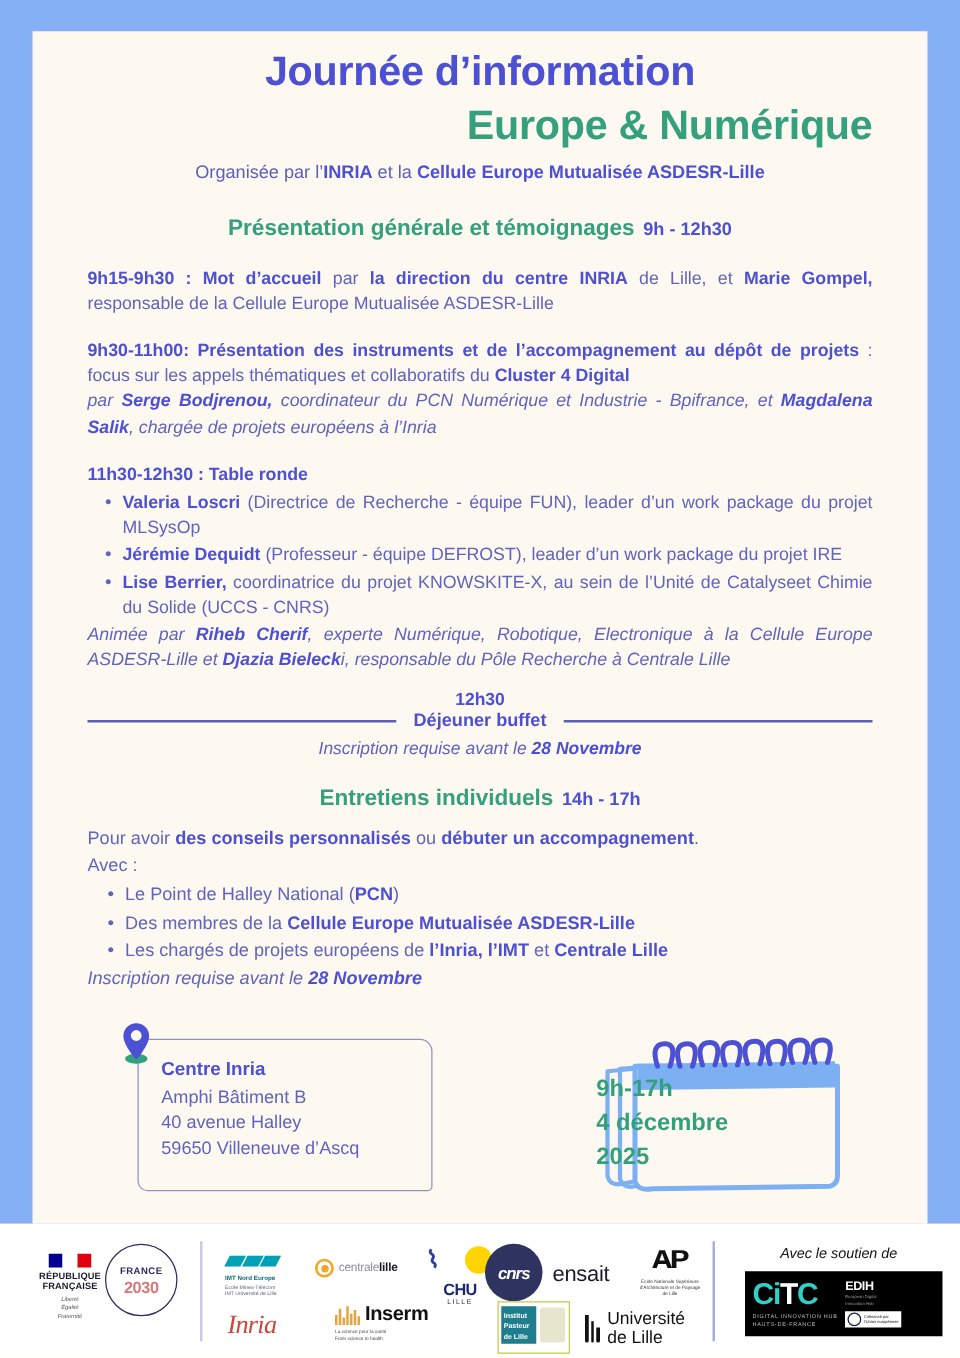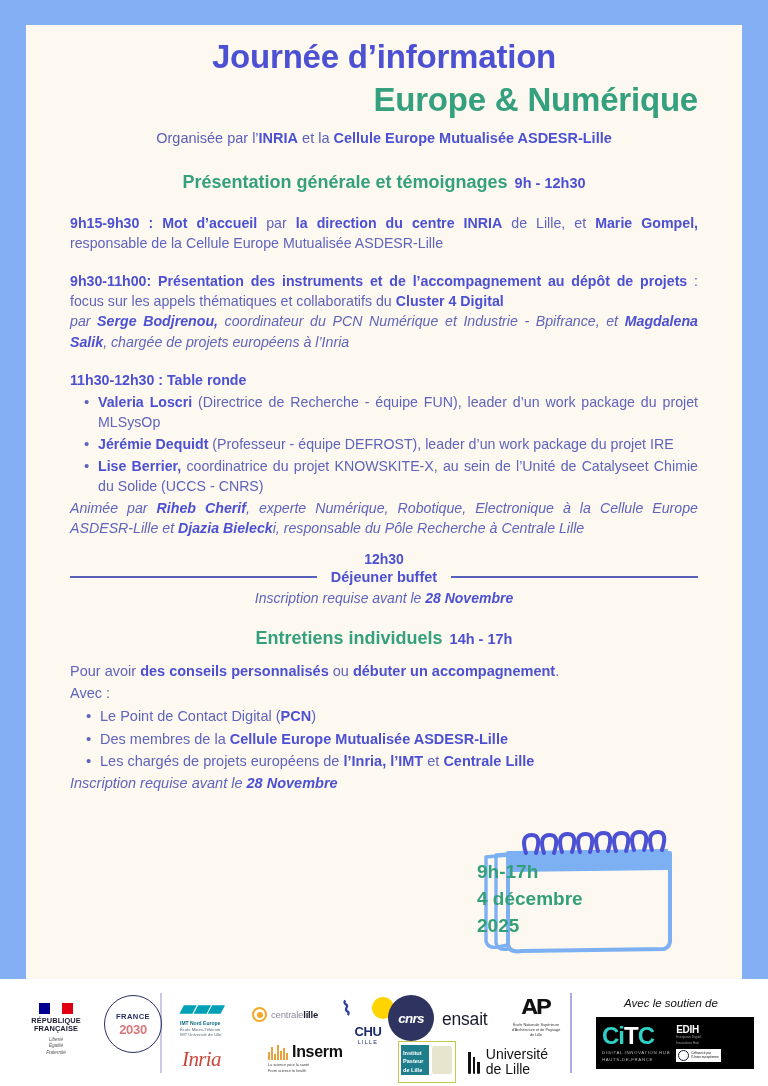--- a/index.html
+++ b/index.html
@@ -311,21 +311,21 @@
     font-size: 7.4px; font-weight: bold; color: #1a1a2e;
     text-align: center; line-height: 1.12; letter-spacing: .1px;
   }
   .mar-sub {
     font-size: 4.6px; color: #555; text-align: center;
     line-height: 1.45; margin-top: 3px; font-style: italic;
   }
 
   
   .france2030 {
-    left: 104px; top: 16px; width: 56px; height: 56px;
+    left: 84px; top: 16px; width: 56px; height: 56px;
     border: 1.6px solid #2b2e64; border-radius: 50%;
     display: flex; flex-direction: column; align-items: center; justify-content: center;
   }
   .f30-a { font-size: 7.6px; font-weight: bold; color: #2b2e64; letter-spacing: .4px; }
   .f30-b { font-size: 13px; font-weight: bold; color: #d9777a; letter-spacing: -.3px; margin-top: 1px; }
 
   
   .imt { left: 180px; top: 18px; width: 62px; }
   .imt-mark { font-size: 21px; font-weight: bold; color: #00a0b6; letter-spacing: -2px; line-height: 1; }
   .imt-sub { font-size: 5px; color: #0d6b7d; line-height: 1.35; margin-top: 2px; font-weight: bold; }
@@ -490,29 +490,42 @@
     <div class="section-head second">
       <span>Entretiens individuels</span><span class="hours">14h - 17h</span>
     </div>
 
     <div class="avec-line">
       <span>Pour avoir </span><b>des conseils personnalisés</b><span> ou </span><b>débuter un accompagnement</b><span>.</span><br>
       <span>Avec :</span>
     </div>
 
     <ul class="bullets2">
-      <li><span>Le Point de Contact Digital (</span><b>PCN</b><span>)</span></li>
+      <li><span>Le Point de Halley National (</span><b>PCN</b><span>)</span></li>
       <li><span>Des membres de la </span><b>Cellule Europe Mutualisée ASDESR-Lille</b></li>
       <li><span>Les chargés de projets européens de </span><b>l’Inria, l’IMT</b><span> et </span><b>Centrale Lille</b></li>
     </ul>
 
     <div class="insc2"><span>Inscription requise avant le </span><b>28 Novembre</b></div>
 
     <div class="bottom-row">
 
+      <div class="venue-wrap">
+        <svg class="pin" viewBox="0 0 26 36">
+          <ellipse cx="13" cy="30" rx="9" ry="4" fill="#34a07d"></ellipse>
+          <path d="M13 1.5c-5.8 0-10.3 4.5-10.3 10.2 0 7.6 10.3 19 10.3 19s10.3-11.4 10.3-19C23.3 6 18.8 1.5 13 1.5z" fill="#4c50d3"></path>
+          <circle cx="13" cy="11.4" r="4.3" fill="#fdf8f0"></circle>
+        </svg>
+        <div class="venue-card">
+          <div class="venue-title">Centre Inria</div>
+          <div class="venue-line">Amphi Bâtiment B</div>
+          <div class="venue-line">40 avenue Halley</div>
+          <div class="venue-line">59650 Villeneuve d’Ascq</div>
+        </div>
+      </div>
 
       <div class="cal">
         <svg width="218" height="132" viewBox="0 0 218 132">
           <path d="M18 34 L18 118 Q20 126 30 124 L40 122 L40 32 Z" fill="none" stroke="#7cb0f2" stroke-width="3.4" stroke-linejoin="round"></path>
           <path d="M28 32 L28 120 Q30 128 40 126 L52 124 L52 30 Z" fill="none" stroke="#7cb0f2" stroke-width="3.4" stroke-linejoin="round"></path>
           <path d="M40 30 L40 122 Q42 130 54 128 L196 126 Q202 124 202 118 L202 30 Z" fill="#fdf8f0" stroke="#7cb0f2" stroke-width="4" stroke-linejoin="round"></path>
           <path d="M42 28 L200 26 L200 47 L42 49 Z" fill="#7cb0f2"></path>
           <g fill="none" stroke="#4c50d3" stroke-width="4" stroke-linecap="round">
             <path d="M58 30 Q52 12 64 12 Q74 12 68 30"></path>
             <path d="M76 30 Q70 12 82 12 Q92 12 86 30"></path>

